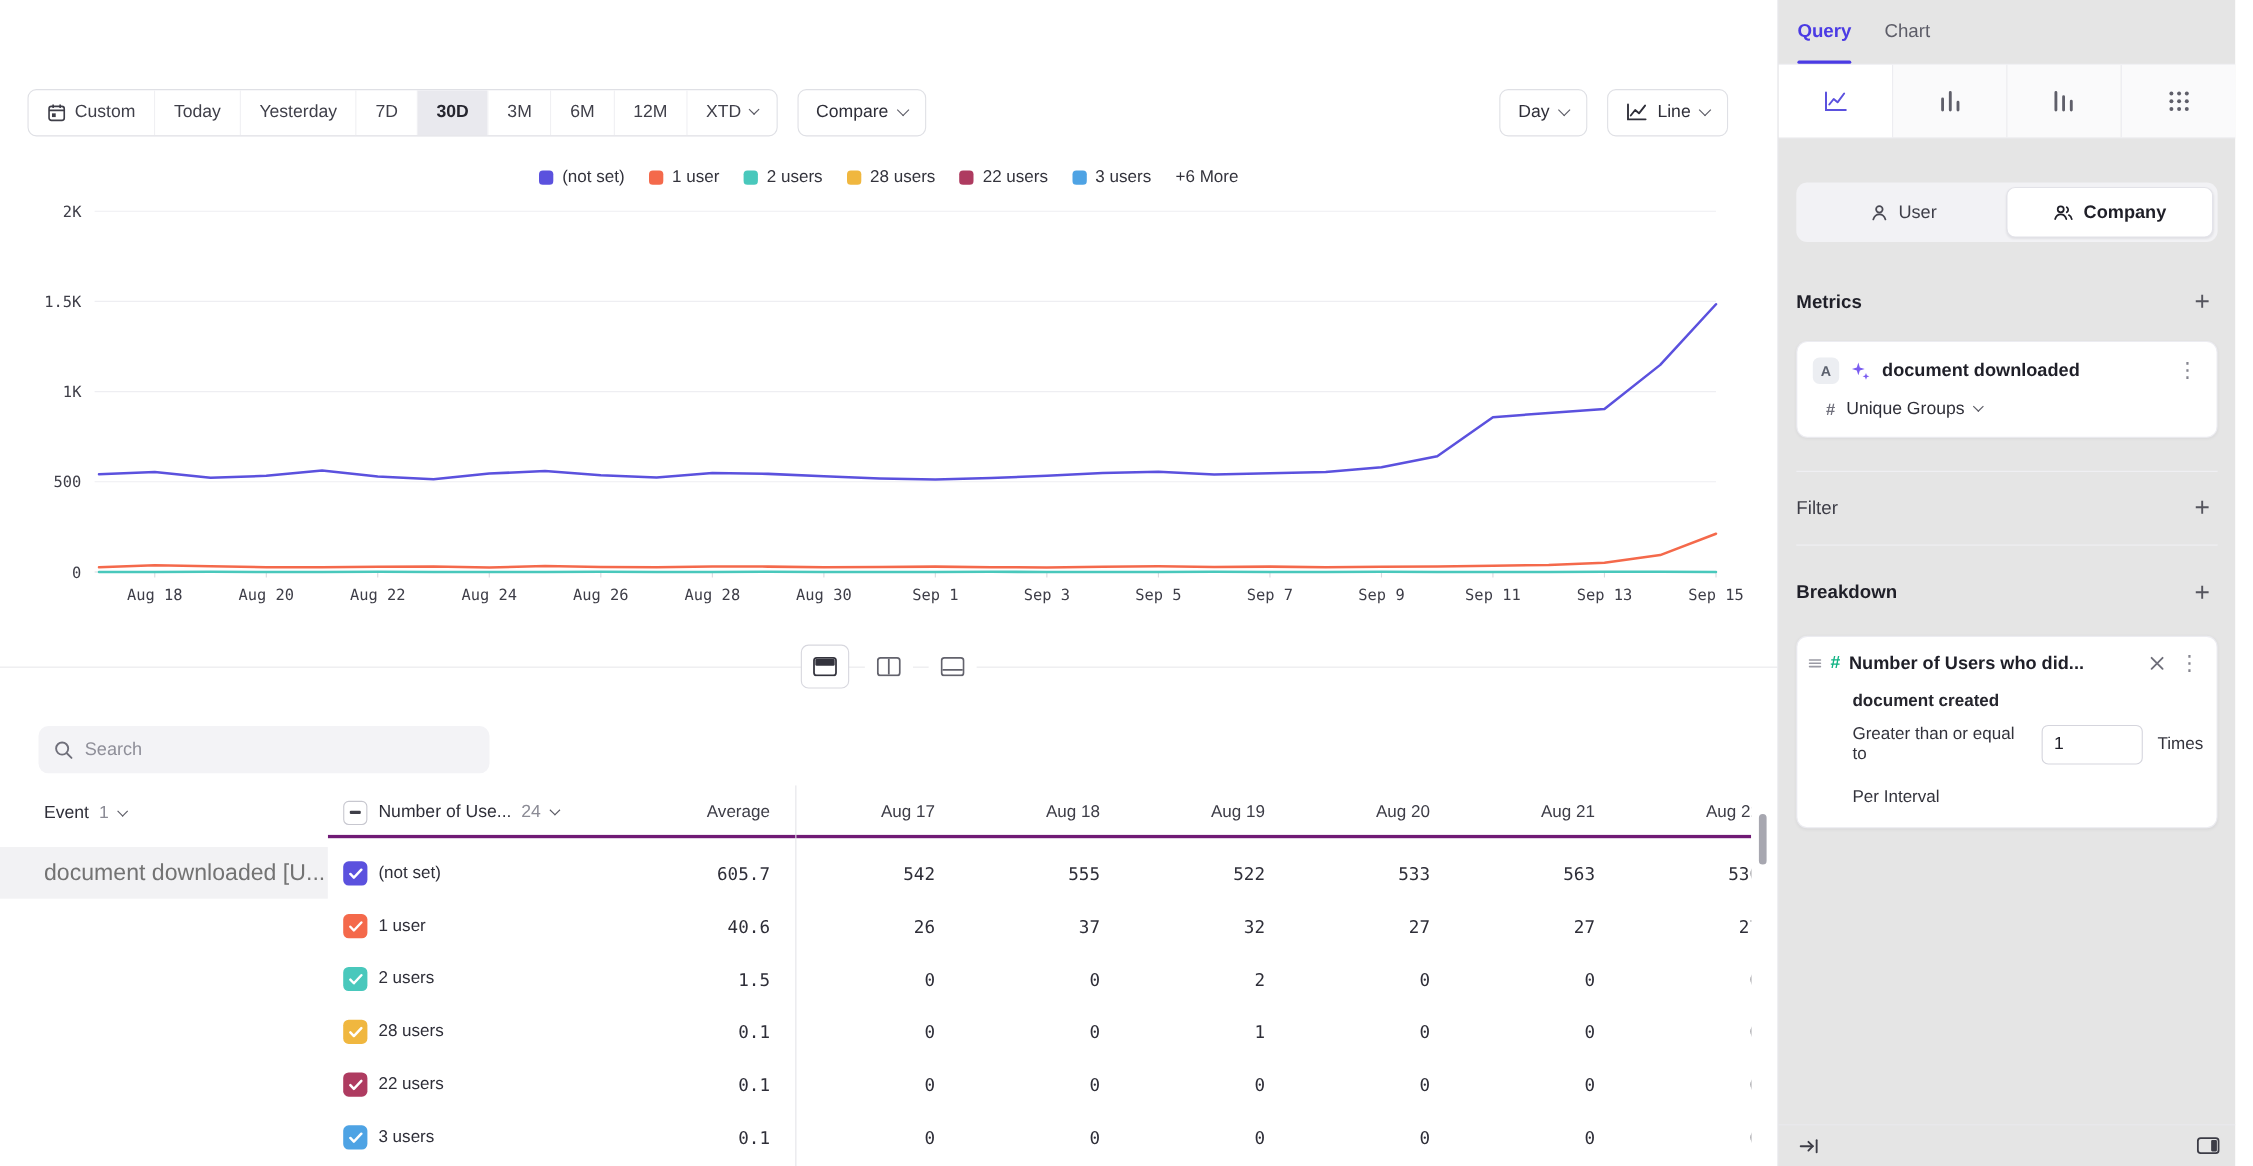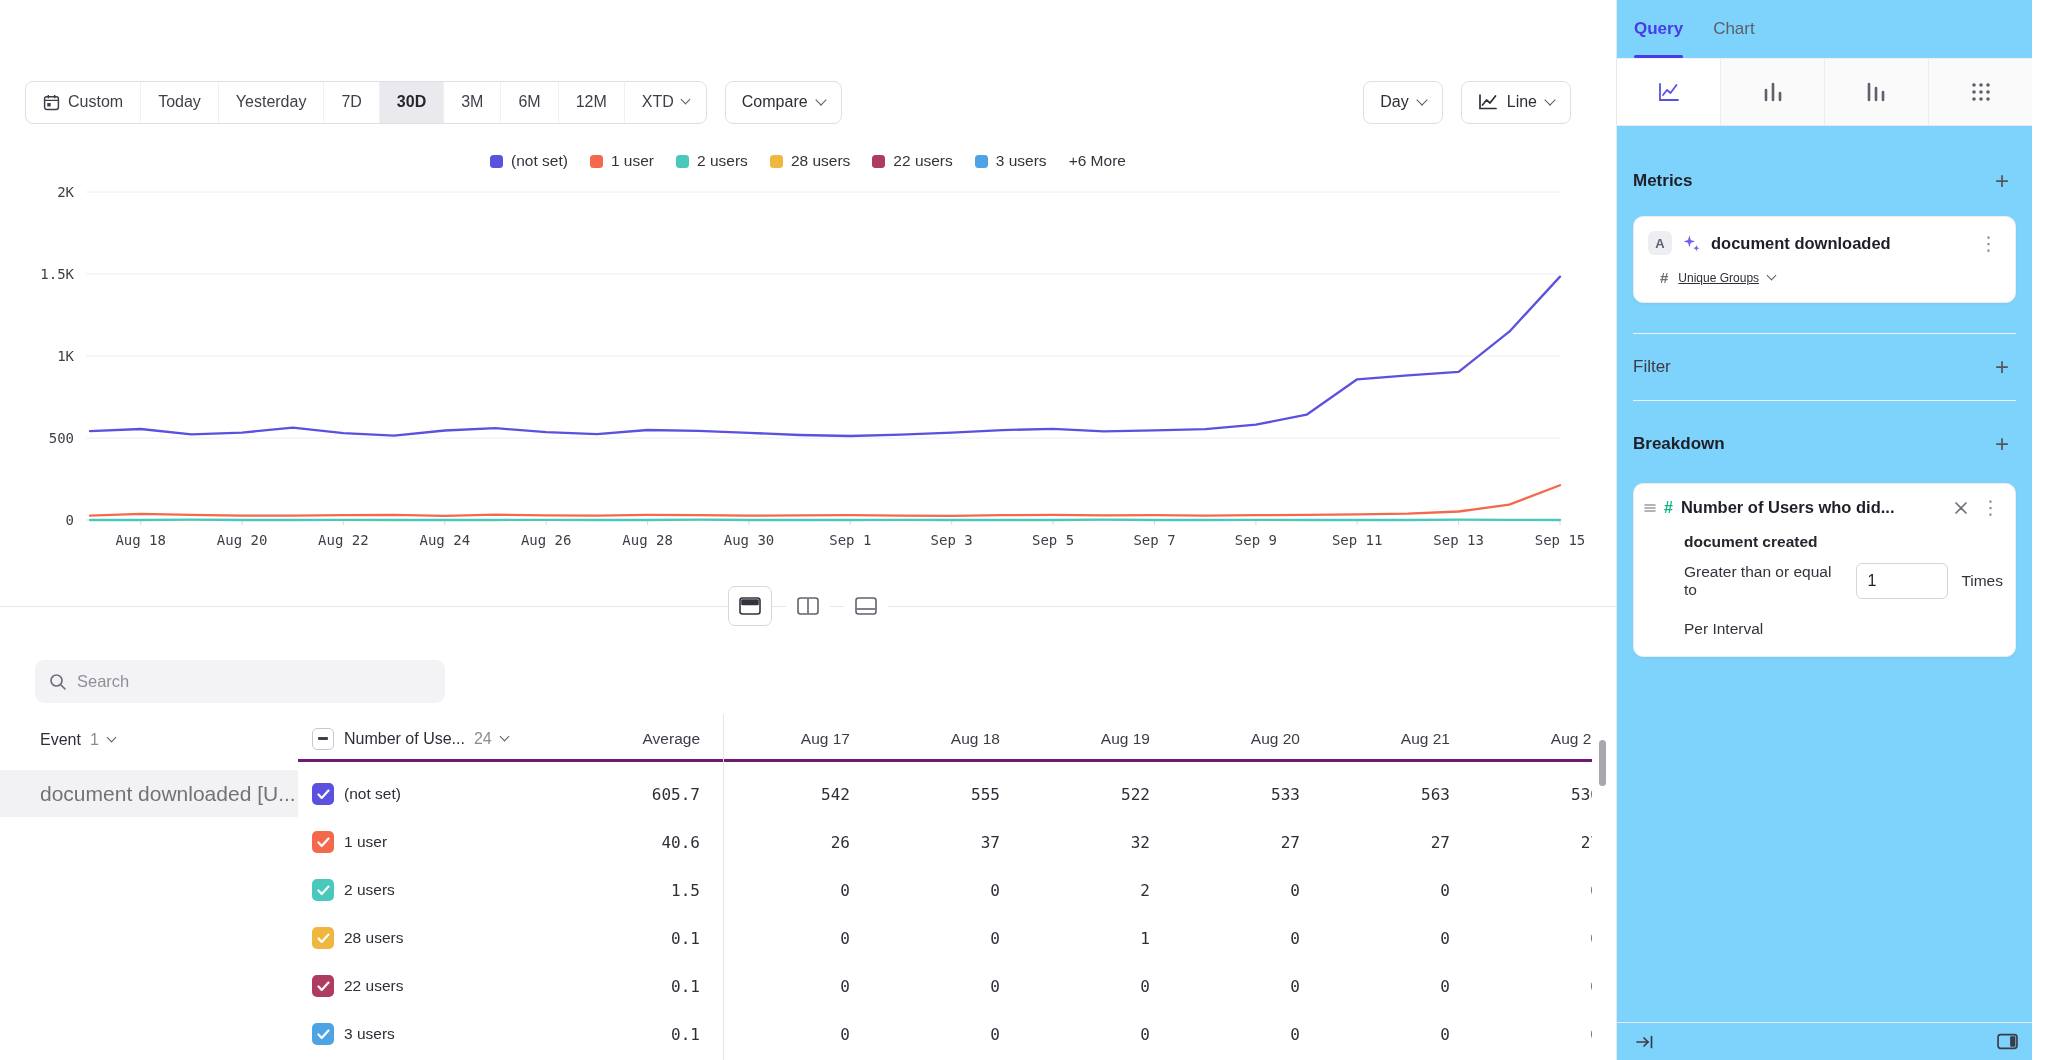--- a/index.html
+++ b/index.html
@@ -2,21 +2,21 @@
 <html><head>
 <meta charset="utf-8">
 <style>
   * { margin:0; padding:0; box-sizing:border-box; }
   html,body { width:2048px; height:1060px; overflow:hidden; background:#fff;
     font-family:"Liberation Sans",sans-serif; color:#2b2b34; }
   button { font-family:inherit; cursor:pointer; }
 
   .main { position:absolute; left:0; top:0; width:1616px; height:1060px; }
   .panel { position:absolute; left:1616px; top:0; width:416px; height:1060px;
-    border-left:1px solid #e7e7ec; background:#7dd3fc; display:flex; flex-direction:column; }
+    border-left:1px solid #e7e7ec; background:#e5e5e5; display:flex; flex-direction:column; }
 
   
   .toolbar { position:absolute; left:25px; right:45px; top:80px; height:44px;
     display:flex; justify-content:space-between; align-items:center; }
   .tb-left, .tb-right { display:flex; align-items:center; gap:18px; }
   .seg { display:flex; align-items:center; border:1px solid #dfe0e5; border-radius:8px;
     height:43px; background:#fff; overflow:hidden; }
   .segitem { display:flex; align-items:center; gap:8px; border:none; background:transparent;
     height:100%; padding:0 17px; font-size:16px; color:#3f3f49; border-left:1px solid #f0f0f3; }
   .segitem:first-child { border-left:none; }
@@ -111,21 +111,21 @@
   .crow { display:flex; align-items:center; gap:10px; }
   .abadge { width:24px; height:24px; background:#eceef2; border-radius:6px; display:flex;
     align-items:center; justify-content:center; font-size:13px; font-weight:700; color:#5c616e; flex:none; }
   .ctitle { flex:1; font-size:16.5px; font-weight:700; color:#1f1f28; white-space:nowrap;
     overflow:hidden; text-overflow:ellipsis; }
   .kebab { color:#85858f; font-size:19px; cursor:pointer; padding:0 3px; }
   .crow.sub { margin-top:14px; padding-left:12px; gap:0; }
   .hashgray { font-weight:700; font-size:15px; color:#70707c; }
   .hashgreen { font-weight:700; font-size:16px; color:#11b384; }
   .aggbtn { display:flex; align-items:center; gap:9px; border:none; background:transparent;
-    font-size:12px; color:#2f2f38; margin-left:10px;text-decoration:underline; }
+    font-size:16px; color:#2f2f38; margin-left:10px; }
 
   .bcard { margin-top:24px; padding:12px 12px 18px 10px; }
   .drag { display:flex; flex:none; }
   .closex { cursor:pointer; display:flex; padding:2px; }
   .bevent { margin:14px 0 0 40px; font-weight:700; font-size:15.5px; color:#26262e; }
   .bcond { margin:12px 0 0 40px; display:flex; align-items:center; gap:13px;
     font-size:15.5px; color:#33333c; }
   .cinput { width:92px; height:36px; border:1px solid #d5d5dd; border-radius:6px;
     padding:0 10px; font-size:16px; color:#1f1f28; font-family:inherit; outline:none; }
   .binterval { margin:21px 0 0 40px; font-size:15.5px; color:#33333c; }
@@ -467,20 +467,37 @@
             <circle cx="19" cy="12" r="1.8"></circle>
             <circle cx="5" cy="19" r="1.8"></circle>
             <circle cx="12" cy="19" r="1.8"></circle>
             <circle cx="19" cy="19" r="1.8"></circle>
           </g>
         </svg>
     </div>
   </div>
 
   <div class="pbody">
+    <div class="ltoggle">
+      <div class="lopt">
+        <svg width="17" height="17" viewBox="0 0 16 16">
+            <circle cx="8" cy="5" r="2.8" stroke="#4a4a54" stroke-width="1.5" fill="none"></circle>
+            <path d="M2.8 13.6c.9-2.9 3-4.3 5.2-4.3s4.3 1.4 5.2 4.3" stroke="#4a4a54" stroke-width="1.5" fill="none" stroke-linecap="round"></path>
+          </svg>
+        <span>User</span>
+      </div>
+      <div class="lopt active">
+        <svg width="19" height="17" viewBox="0 0 18 16">
+            <circle cx="7" cy="5" r="2.6" stroke="#1f1f28" stroke-width="1.5" fill="none"></circle>
+            <path d="M2.2 13.4c.8-2.7 2.7-4 4.8-4s4 1.3 4.8 4" stroke="#1f1f28" stroke-width="1.5" fill="none" stroke-linecap="round"></path>
+            <path d="M12.2 3.1a2.6 2.6 0 0 1 0 4.4M14 9.9c1.3.7 2.1 1.9 2.5 3.5" stroke="#1f1f28" stroke-width="1.5" fill="none" stroke-linecap="round"></path>
+          </svg>
+        <span>Company</span>
+      </div>
+    </div>
 
     <div class="sechead m1">
       <span class="sectitle">Metrics</span>
       <span class="plus">+</span>
     </div>
 
     <div class="card metric-card">
       <div class="crow">
         <span class="abadge">A</span>
         <span style="display:flex">

